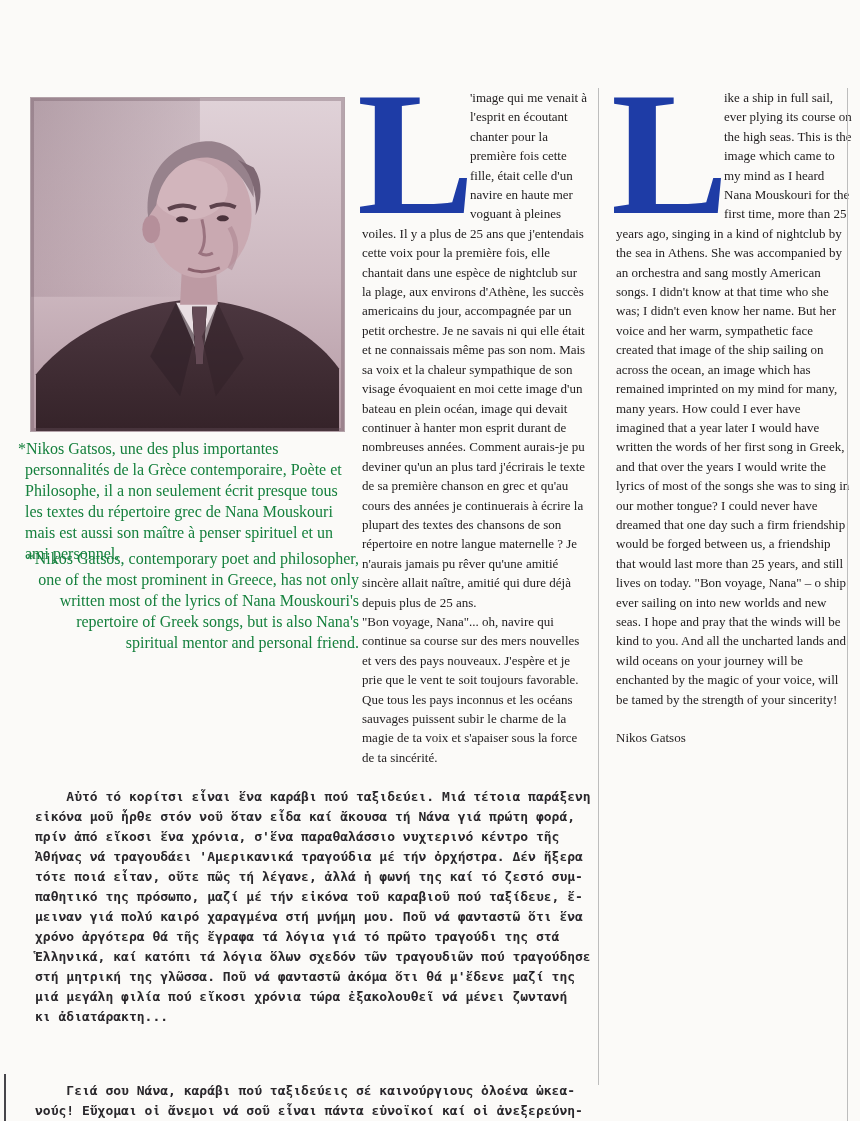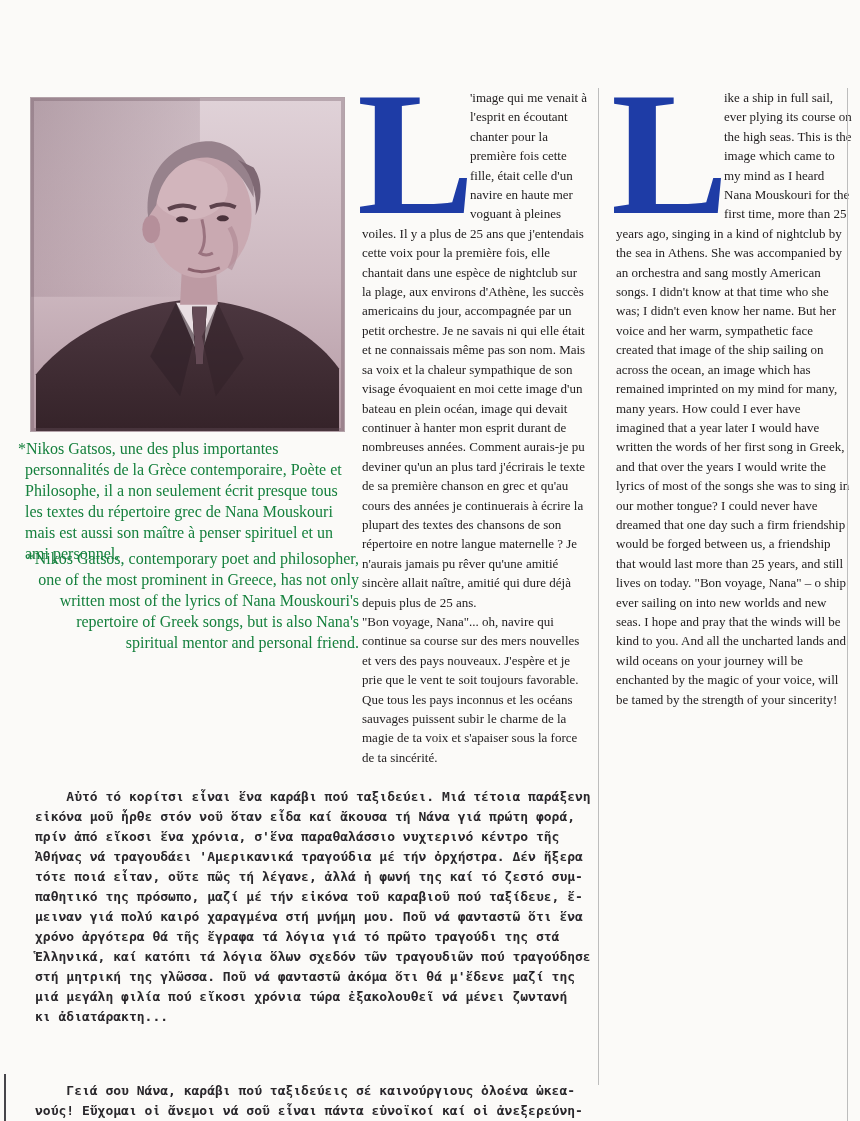--- a/index.html
+++ b/index.html
@@ -121,20 +121,21 @@
     <p><span class="dropcap">
           <b>L</b>
         </span><span>'image qui me venait à l'esprit en écoutant chanter pour la première fois cette fille, était celle d'un navire en haute mer voguant à pleines voiles. Il y a plus de 25 ans que j'entendais cette voix pour la première fois, elle chantait dans une espèce de nightclub sur la plage, aux environs d'Athène, les succès americains du jour, accompagnée par un petit orchestre. Je ne savais ni qui elle était et ne connaissais même pas son nom. Mais sa voix et la chaleur sympathique de son visage évoquaient en moi cette image d'un bateau en plein océan, image qui devait continuer à hanter mon esprit durant de nombreuses années. Comment aurais-je pu deviner qu'un an plus tard j'écrirais le texte de sa première chanson en grec et qu'au cours des années je continuerais à écrire la plupart des textes des chansons de son répertoire en notre langue maternelle ? Je n'aurais jamais pu rêver qu'une amitié sincère allait naître, amitié qui dure déjà depuis plus de 25 ans.</span></p>
     <p>"Bon voyage, Nana"... oh, navire qui continue sa course sur des mers nouvelles et vers des pays nouveaux. J'espère et je prie que le vent te soit toujours favorable. Que tous les pays inconnus et les océans sauvages puissent subir le charme de la magie de ta voix et s'apaiser sous la force de ta sincérité.</p>
   </div>
 
   <div class="col col-en">
     <p><span class="dropcap">
           <b>L</b>
         </span><span>ike a ship in full sail, ever plying its course on the high seas. This is the image which came to my mind as I heard Nana Mouskouri for the first time, more than 25 years ago, singing in a kind of nightclub by the sea in Athens. She was accompanied by an orchestra and sang mostly American songs. I didn't know at that time who she was; I didn't even know her name. But her voice and her warm, sympathetic face created that image of the ship sailing on across the ocean, an image which has remained imprinted on my mind for many, many years. How could I ever have imagined that a year later I would have written the words of her first song in Greek, and that over the years I would write the lyrics of most of the songs she was to sing in our mother tongue? I could never have dreamed that one day such a firm friendship would be forged between us, a friendship that would last more than 25 years, and still lives on today. "Bon voyage, Nana" – o ship ever sailing on into new worlds and new seas. I hope and pray that the winds will be kind to you. And all the uncharted lands and wild oceans on your journey will be enchanted by the magic of your voice, will be tamed by the strength of your sincerity!</span></p>
+    <p class="signature">Nikos Gatsos</p>
   </div>
 
   <div class="greek">
     <div class="greek-para">    Αὐτό τό κορίτσι εἶναι ἕνα καράβι πού ταξιδεύει. Μιά τέτοια παράξενη
 εἰκόνα μοῦ ἦρθε στόν νοῦ ὅταν εἶδα καί ἄκουσα τή Νάνα γιά πρώτη φορά,
 πρίν ἀπό εἴκοσι ἕνα χρόνια, σ'ἕνα παραθαλάσσιο νυχτερινό κέντρο τῆς
 Ἀθήνας νά τραγουδάει 'Αμερικανικά τραγούδια μέ τήν ὀρχήστρα. Δέν ἤξερα
 τότε ποιά εἶταν, οὔτε πῶς τή λέγανε, ἀλλά ἡ φωνή της καί τό ζεστό συμ-
 παθητικό της πρόσωπο, μαζί μέ τήν εἰκόνα τοῦ καραβιοῦ πού ταξίδευε, ἔ-
 μειναν γιά πολύ καιρό χαραγμένα στή μνήμη μου. Ποῦ νά φανταστῶ ὅτι ἕνα

